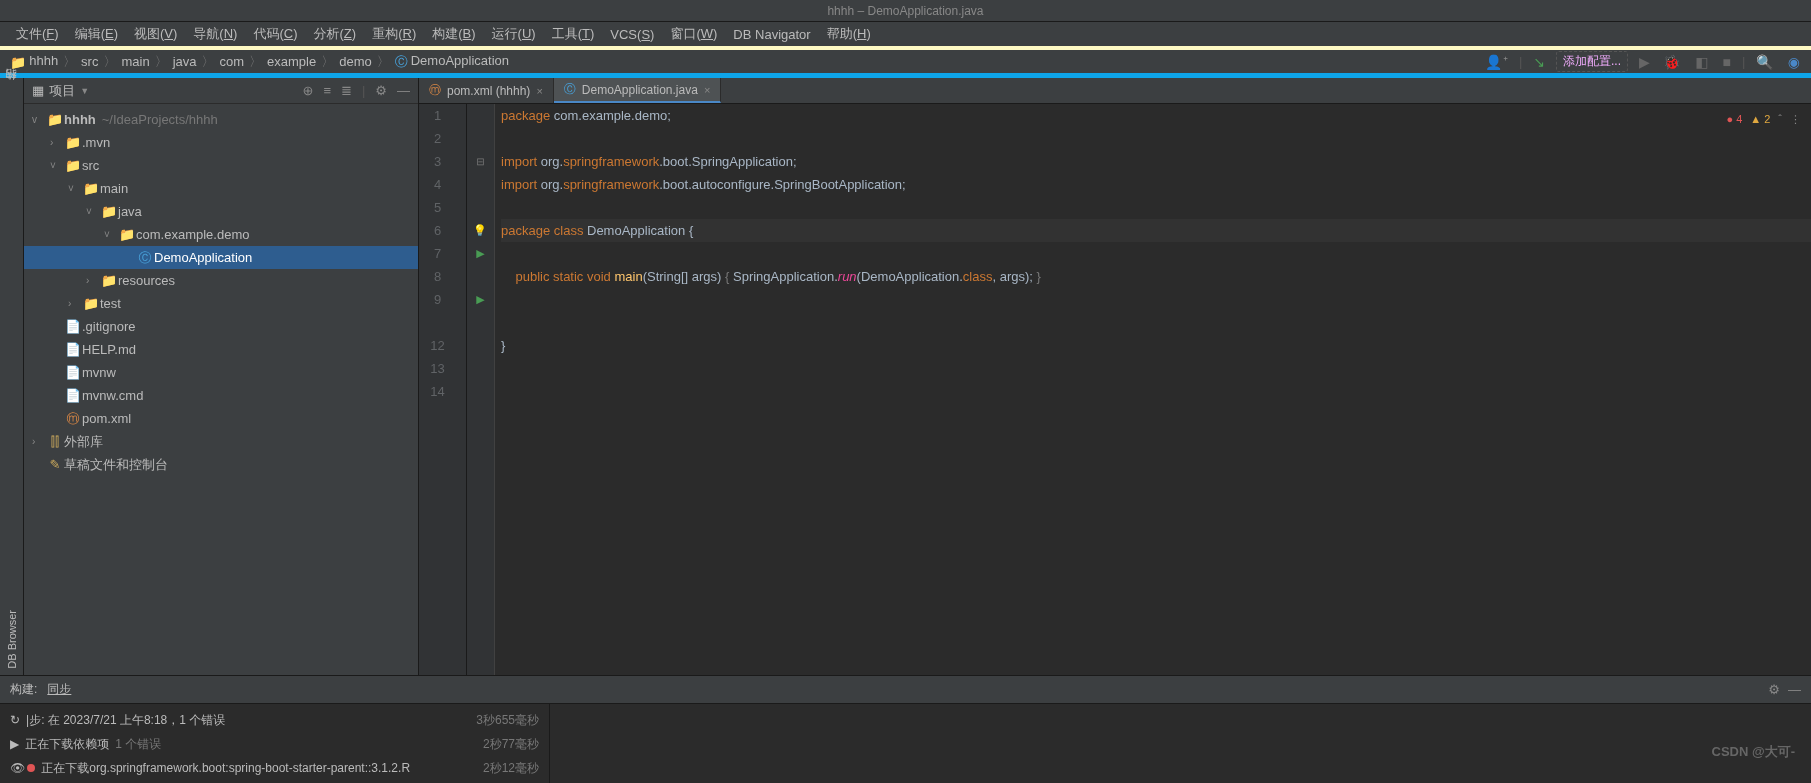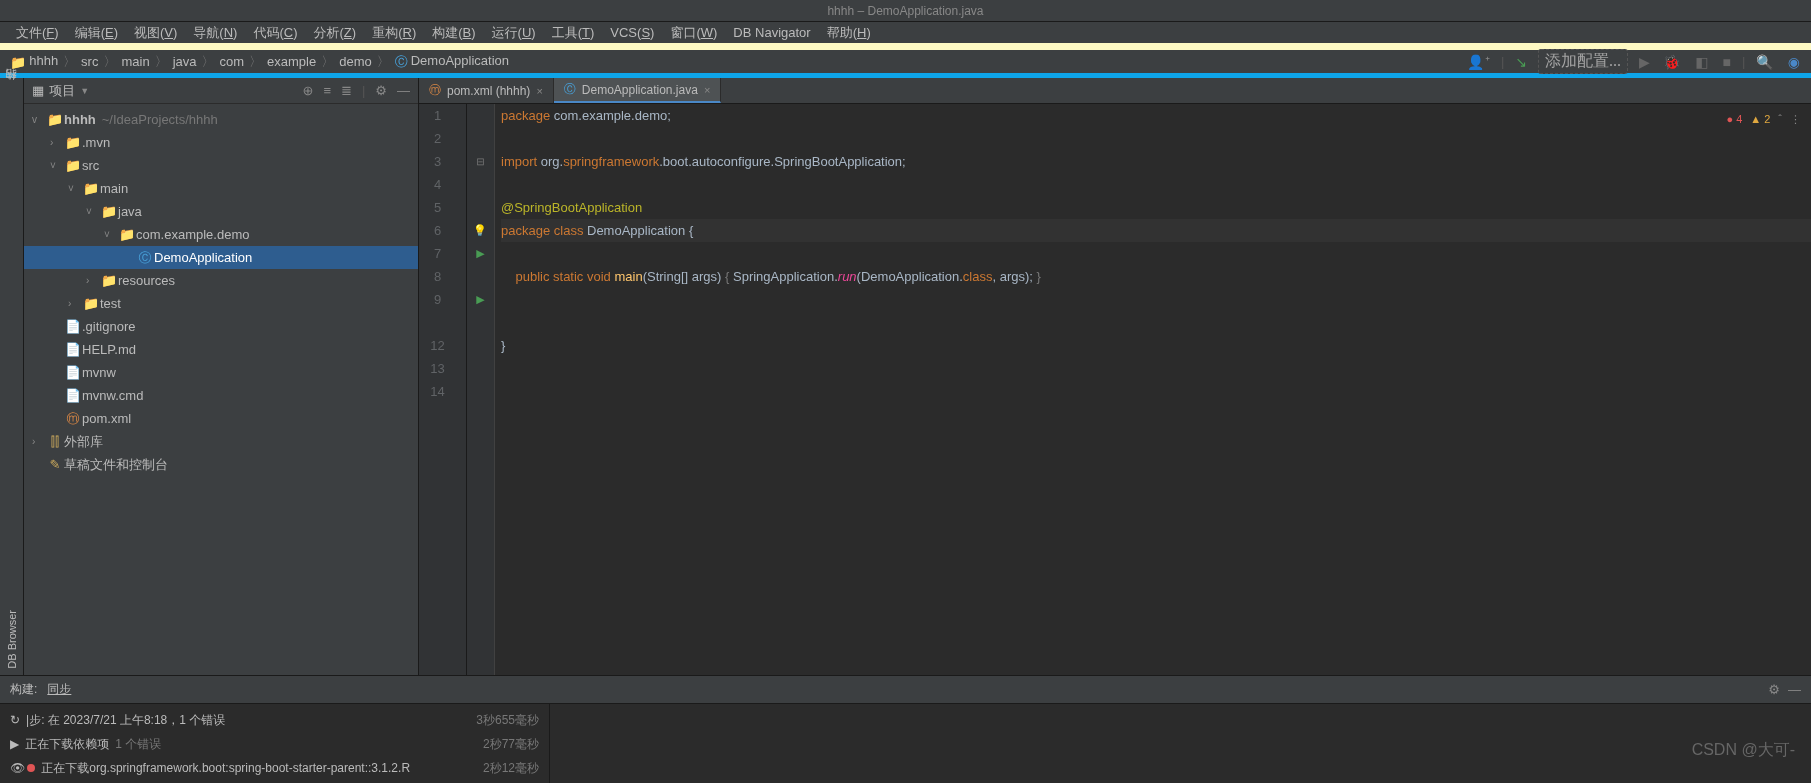--- a/index.html
+++ b/index.html
@@ -1,28 +1,28 @@
 <!DOCTYPE html>
 <html><head>
 <meta charset="utf-8">
 <style>
 * { margin: 0; padding: 0; box-sizing: border-box; font-family: -apple-system, BlinkMacSystemFont, "Segoe UI", "Microsoft YaHei", sans-serif; }
 body { background: #2b2b2b; color: #bbb; font-size: 13px; overflow: hidden; width: 1811px; height: 783px; position: relative; }
 .titlebar { height: 22px; background: #3c3f41; display: flex; align-items: center; justify-content: center; color: #888; font-size: 12px; border-bottom: 1px solid #1a1a1a; }
-.menubar { height: 28px; background: #3c3f41; display: flex; align-items: center; padding: 0 8px; border-bottom: 7px solid #fef9c3; }
+.menubar { height: 28px; background: #3c3f41; display: flex; align-items: center; padding: 0 8px; border-bottom: 4px solid #fef9c3; }
 .menu-item { padding: 3px 8px; color: #bbb; cursor: pointer; font-size: 13px; }
 .menu-key { text-decoration: underline; }
 .toolbar { height: 28px; background: #3c3f41; display: flex; padding: 0 8px; border-bottom: 5px solid #0ea5e9; }
 .breadcrumb { display: flex; align-items: center; color: #bbb; font-size: 13px; flex: 1; }
 .crumb { padding: 0 2px; cursor: pointer; }
 .crumb-icon { margin-right: 3px; display: inline-flex; vertical-align: middle; }
 .crumb-sep { color: #777; padding: 0 3px; }
 .toolbar-right { display: flex; align-items: center; gap: 8px; }
 .tr-icon { color: #888; cursor: pointer; font-size: 14px; padding: 3px; }
-.run-config { background: #3c3f41; border: 1px solid #555; padding: 2px 10px; color: #a3a3a3; font-size: 16px; border-radius: 3px; cursor: pointer; font-family: Liberation Serif, serif; }
+.run-config { background: #3c3f41; border: 1px solid #555; padding: 2px 10px; color: #f0abfc; font-size: 12px; border-radius: 3px; cursor: pointer; }
 .main-area { display: flex; height: calc(100% - 22px - 28px - 28px - 28px - 80px); }
 .gutter-left { width: 24px; background: #3c3f41; border-right: 1px solid #1a1a1a; display: flex; flex-direction: column; align-items: center; padding-top: 5px; gap: 10px; }
 .gutter-tab { writing-mode: vertical-rl; transform: rotate(180deg); color: #bbb; font-size: 11px; cursor: pointer; padding: 6px 2px; }
 .project-panel { width: 395px; background: #3c3f41; border-right: 1px solid #1a1a1a; display: flex; flex-direction: column; }
 .project-header { height: 26px; display: flex; align-items: center; padding: 0 8px; border-bottom: 1px solid #2b2b2b; justify-content: space-between; }
 .ph-left { display: flex; align-items: center; gap: 5px; }
 .ph-icons { display: flex; gap: 10px; color: #888; }
 .ph-icon { cursor: pointer; font-size: 13px; }
 .tree { flex: 1; overflow: auto; padding: 4px 0; }
 .tree-row { display: flex; align-items: center; height: 23px; cursor: pointer; padding-left: 8px; white-space: nowrap; }
@@ -61,21 +61,21 @@
 .bp-label { color: #bbb; font-size: 12px; }
 .bp-tab { margin-left: 10px; text-decoration: underline; cursor: pointer; }
 .bp-right { margin-left: auto; display: flex; gap: 8px; color: #888; }
 .build-output { height: 80px; background: #2b2b2b; border-top: 1px solid #1a1a1a; display: flex; font-size: 12px; position: relative; }
 .build-left { width: 550px; padding: 4px 10px; border-right: 1px solid #1a1a1a; }
 .build-row { display: flex; align-items: center; height: 24px; gap: 6px; color: #bbb; white-space: nowrap; }
 .build-row .muted { color: #777; }
 .build-time { margin-left: auto; color: #777; }
 .build-right { flex: 1; padding: 6px 10px; font-family: Consolas, monospace; color: #e05555; font-size: 13px; }
 .build-link { color: #5394ec; text-decoration: underline; }
-.watermark { position: absolute; right: 16px; bottom: 22px; color: #666; font-size: 16px; }
+.watermark { position: absolute; right: 16px; bottom: 22px; color: #666; font-size: 13px; font-weight: bold; }
 .icon-circle { width: 14px; height: 14px; border-radius: 50%; display: inline-block; }
 .icon-err { background: #e05555; }
 .icon-folder { color: #9aa7b0; }
 .gutter-fold { color: #777; font-size: 10px; }
 .bulb { color: #f0c040; font-size: 11px; }
 .dash-border { border: 1px dashed #555; padding: 1px 6px; border-radius: 3px; }
 </style>
 </head>
 <body>
 
@@ -288,23 +288,23 @@
             <span class="run-gutter">▶</span>
           </div>
           <div class="gutter-line"></div>
           <div class="gutter-line"></div>
           <div class="gutter-line"></div>
           <div class="gutter-line"></div>
         </div>
       <div class="code-lines" id="codelines">
           <div class="code-line"><span class="kw">package </span><span class="pkg">com.example.demo</span><span class="op">;</span></div>
           <div class="code-line"></div>
+          <div class="code-line"><span class="kw">import </span><span class="pkg">org.</span><span class="kw">springframework</span><span class="pkg">.boot.SpringApplication</span><span class="op">;</span></div>
           <div class="code-line"><span class="kw">import </span><span class="pkg">org.</span><span class="kw">springframework</span><span class="pkg">.boot.autoconfigure.SpringBootApplication</span><span class="op">;</span></div>
           <div class="code-line"></div>
-          <div class="code-line"><span class="ann">@</span><span class="ann">SpringBootApplication</span></div>
           <div class="code-line current"><span class="kw">package class </span><span class="cls">DemoApplication</span><span class="op"> {</span></div>
           <div class="code-line"></div>
           <div class="code-line"><span class="">    </span><span class="kw">public static </span><span class="kw">void </span><span class="meth">main</span><span class="op">(String[] args) </span><span class="fade">{ </span><span class="cls">SpringApplication</span><span class="op">.</span><span class="hw">run</span><span class="op">(</span><span class="cls">DemoApplication</span><span class="op">.</span><span class="kw">class</span><span class="op">, args); </span><span class="fade">}</span></div>
           <div class="code-line"></div>
           <div class="code-line"></div>
           <div class="code-line"><span class="op">}</span></div>
           <div class="code-line"></div>
         </div>
       <div class="inspector">
         <span class="insp-err">● <span>4</span></span>

